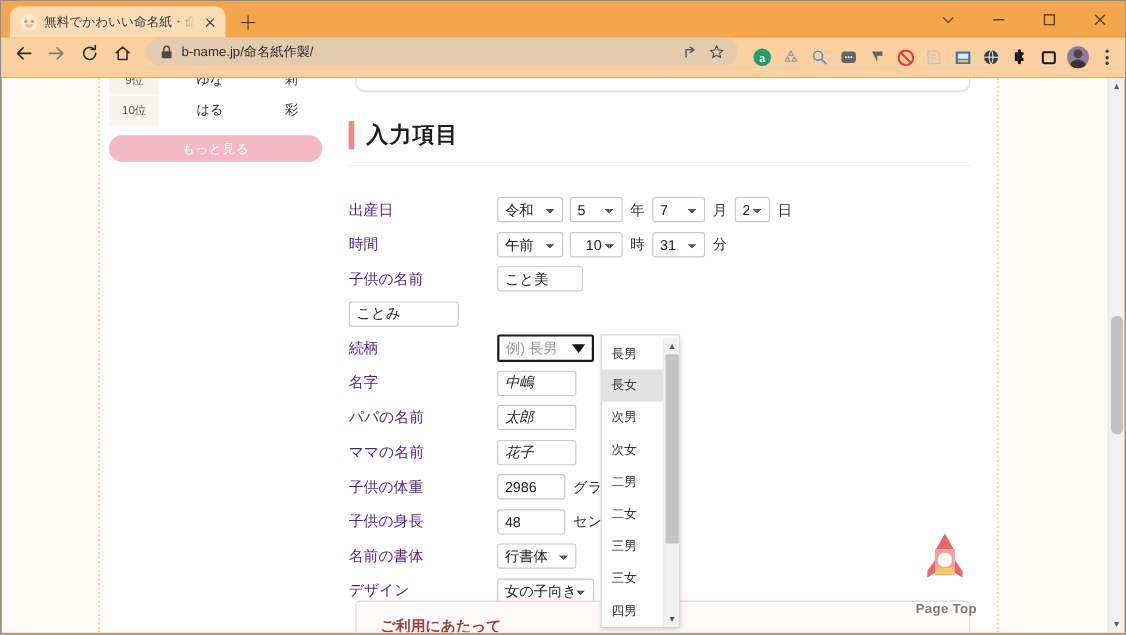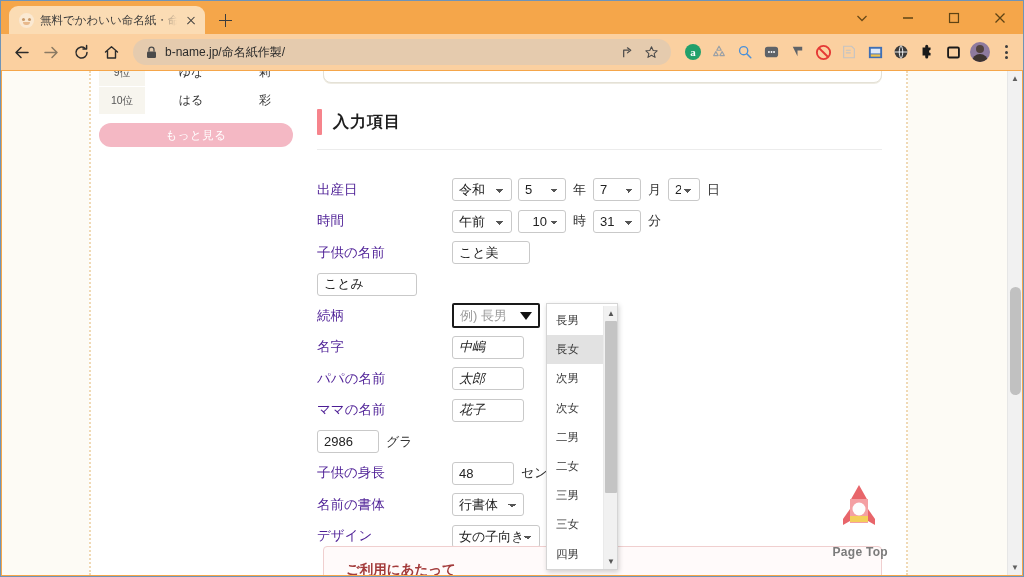--- a/index.html
+++ b/index.html
@@ -92,21 +92,21 @@
     position: absolute; right: 0; top: 0;
     height: 33px; display: flex; align-items: center;
   }
   .wc { width: 46px; height: 33px; position: relative; }
   .wc svg { position: absolute; left: 50%; top: 50%; transform: translate(-50%,-50%); }
 
   
   .toolbar {
     height: 36px;
     background: #fbd0a0;
-    display: flex; align-items: center;
+    display: flex; 
     padding: 0 6px;
     gap: 2px;
   }
   .navbtn {
     width: 28px; height: 28px;
     display: flex; align-items: center; justify-content: center;
     border-radius: 50%;
     flex: 0 0 28px;
   }
   .omnibox {
@@ -212,21 +212,21 @@
     position: absolute; left: 226px; right: 24px; top: 38px;
   }
   .sec-title {
     display: flex; align-items: center;
     gap: 11px;
     padding-bottom: 14px;
     border-bottom: 1px solid #ececec;
     margin-bottom: 28px;
   }
   .sec-bar { width: 5px; height: 26px; background: #f6848c; border-radius: 1px; flex: 0 0 5px; }
-  .sec-text { font-size: 16px; font-weight: bold; color: #1d1d1d; letter-spacing: 1px; }
+  .sec-text { font-size: 20px; font-weight: bold; color: #1d1d1d; letter-spacing: 1px; }
 
   .frow { display: flex; align-items: center; margin-bottom: 8.5px; height: 23px; }
   .flabel { width: 135px; flex: 0 0 135px; font-size: 13.5px; color: #4c1d95; }
   .fctl { display: flex; align-items: center; gap: 6px; }
 
   select.sel, input.txt {
     font-family: "Liberation Sans", sans-serif;
     font-size: 13px;
     color: #222;
     background: #ffffff;
@@ -624,20 +624,21 @@
           </div>
 
           <div class="frow">
             <div class="flabel">ママの名前</div>
             <div class="fctl">
                 <input class="txt w-sur" value="花子" style="">
               </div>
           </div>
 
           <div class="frow">
+            <div class="flabel">子供の体重</div>
             <div class="fctl">
               <input class="txt w-num" value="2986" style="">
               <span class="unit">グラ</span>
             </div>
           </div>
 
           <div class="frow">
             <div class="flabel">子供の身長</div>
             <div class="fctl">
               <input class="txt w-num" value="48" style="">

